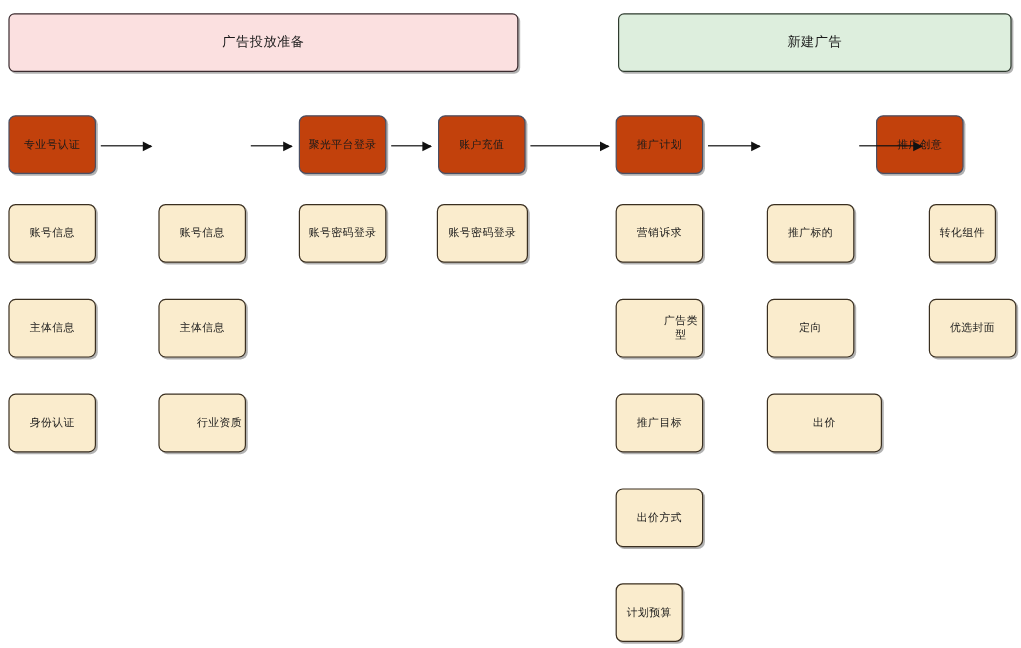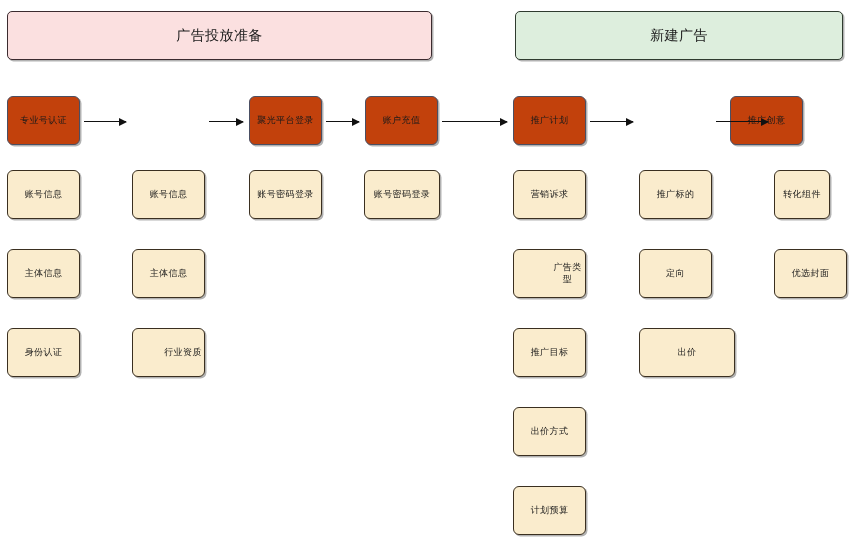--- a/index.html
+++ b/index.html
@@ -31,21 +31,21 @@
     font-size: 9px;
     line-height: 1.3;
     color: #1a1a1a;
     letter-spacing: 0.4px;
     box-shadow: 1.5px 1.5px 0 rgba(0,0,0,0.30);
   }
 
   
   .banner {
     border-radius: 5px;
-    font-size: 14px;
+    font-size: 11px;
   }
   .banner-pink {
     background: #fbe0e0;
     border: 1.2px solid #3b2b2f;
   }
   .banner-green {
     background: #ddeedd;
     border: 1.2px solid #2f3b2f;
   }
 
@@ -107,21 +107,21 @@
       <div class="node detail" style="left: 7px; top: 328px; width: 73px; height: 49px;">身份认证</div>
       <div class="node detail" style="left: 132px; top: 170px; width: 73px; height: 49px;">账号信息</div>
       <div class="node detail" style="left: 132px; top: 249px; width: 73px; height: 49px;">主体信息</div>
       <div class="node detail" style="left: 132px; top: 328px; width: 73px; height: 49px; padding-left: 29px;">行业资质</div>
       <div class="node detail" style="left: 249px; top: 170px; width: 73px; height: 49px;">账号密码登录</div>
       <div class="node detail" style="left: 364px; top: 170px; width: 76px; height: 49px;">账号密码登录</div>
       <div class="node detail" style="left: 513px; top: 170px; width: 73px; height: 49px;">营销诉求</div>
       <div class="node detail" style="left: 513px; top: 249px; width: 73px; height: 49px; padding-left: 36px;">广告类型</div>
       <div class="node detail" style="left: 513px; top: 328px; width: 73px; height: 49px;">推广目标</div>
       <div class="node detail" style="left: 513px; top: 407px; width: 73px; height: 49px;">出价方式</div>
-      <div class="node detail" style="left: 513px; top: 486px; width: 73px; height: 49px;">计划预算</div>
+      <div class="node detail" style="left: 513px; top: 486px; width: 56px; height: 49px;">计划预算</div>
       <div class="node detail" style="left: 639px; top: 170px; width: 73px; height: 49px;">推广标的</div>
       <div class="node detail" style="left: 639px; top: 249px; width: 73px; height: 49px;">定向</div>
       <div class="node detail" style="left: 639px; top: 328px; width: 96px; height: 49px;">出价</div>
       <div class="node detail" style="left: 774px; top: 170px; width: 56px; height: 49px;">转化组件</div>
       <div class="node detail" style="left: 774px; top: 249px; width: 73px; height: 49px;">优选封面</div>
     </div>
 
 </div>
 
 </body></html>

